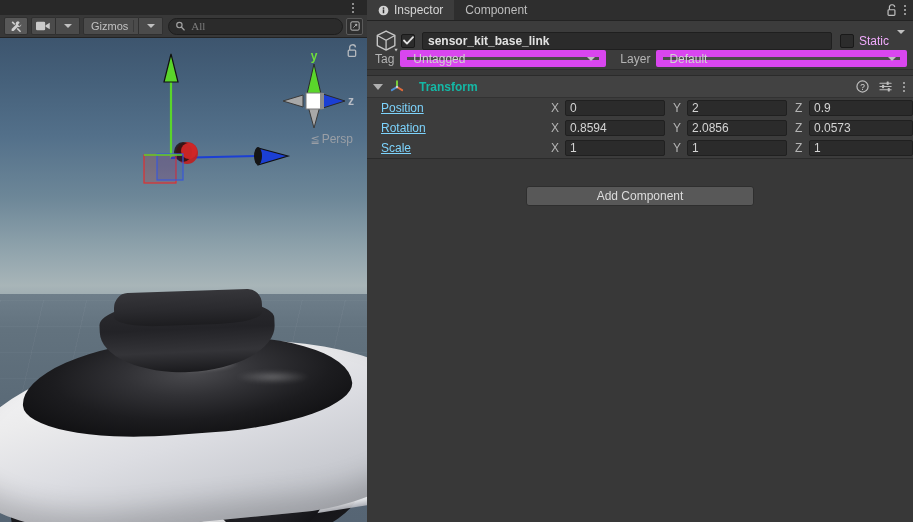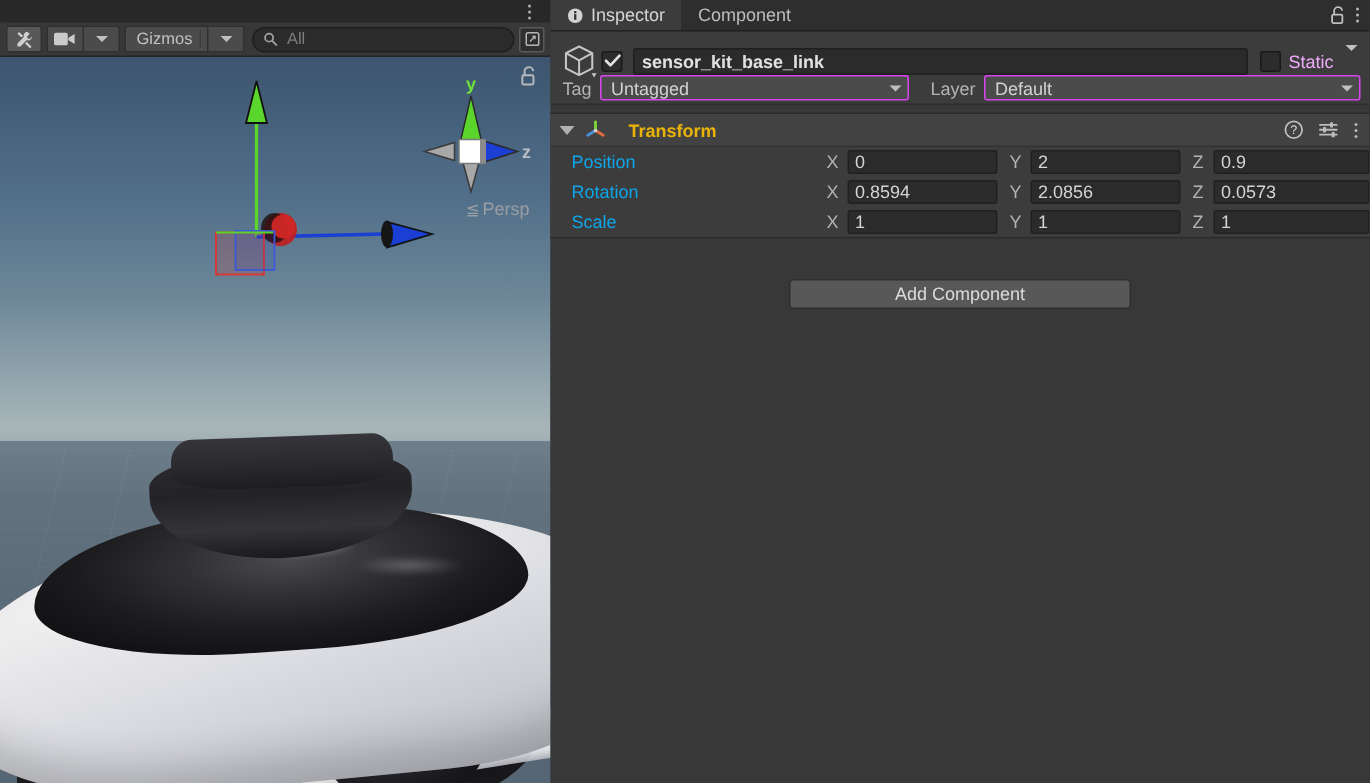--- a/index.html
+++ b/index.html
@@ -63,20 +63,21 @@
   .sep-line { width: 1px; height: 12px; background: #3a3a3a; }
 
   #scene-search {
     flex: 1; height: 17px;
     background: #2b2b2b;
     border: 1px solid #1e1e1e;
     border-radius: 9px;
     display: flex; align-items: center;
     padding: 0 6px;
     margin-left: 2px;
+    font-family: Liberation Serif, serif;
   }
   #scene-search .ph { font-size: 11px; color: #7d7d7d; margin-left: 5px; }
   #scene-search-expand {
     width: 17px; height: 17px; margin-left: 3px;
     border: 1px solid #5a5a5a; border-radius: 2px;
     background: #2f2f2f;
     display: flex; align-items: center; justify-content: center;
   }
 
   
@@ -243,48 +244,48 @@
   #static-caret { margin: 0 2px 0 8px; }
 
   #taglayer {
     height: 22px; display: flex; align-items: center;
     background: #3c3c3c; padding: 0 6px 0 8px;
     border-bottom: 1px solid #2d2d2d;
   }
   .tl-label { font-size: 12px; color: #b4b4b4; }
   .dd {
     height: 17px; background: #4b4b4b;
-    border: 1px solid #d946ef; border-radius: 2px;
+    border: 7px solid #d946ef; border-radius: 2px;
     display: flex; align-items: center; justify-content: space-between;
     padding: 0 4px 0 6px; font-size: 12px; color: #d2d2d2; text-align: right;
   }
   #tag-dd { width: 206px; margin-left: 6px; }
   #layer-dd { flex: 1; margin-left: 6px; }
 
   #comp-transform {
     margin-top: 5px; background: #3c3c3c;
     border-top: 1px solid #2b2b2b; border-bottom: 1px solid #2b2b2b;
   }
   #comp-header {
     height: 22px; display: flex; align-items: center;
     padding: 0 8px 0 6px; background: #424242;
     border-bottom: 1px solid #323232;
   }
   .tri-down {
     width: 0; height: 0; margin-right: 6px;
     border-left: 5px solid transparent; border-right: 5px solid transparent;
     border-top: 6px solid #b0b0b0;
   }
-  #comp-title { font-weight: bold; font-size: 12px; color: #eab308; margin-left: 14px; }
+  #comp-title { font-weight: bold; font-size: 12px; color: #14b8a6; margin-left: 14px; }
   #comp-header-right { margin-left: auto; display: flex; align-items: center; gap: 10px; }
 
   .row {
     height: 20px; display: flex; align-items: center; padding-left: 14px;
   }
-  .row-label { width: 200px; font-size: 12px; color: #0ea5e9; }
+  .row-label { width: 200px; font-size: 12px; color: #7dd3fc; text-decoration: underline; }
   .axis-grp { display: flex; align-items: center; flex: 1; }
   .axis-letter { width: 14px; font-size: 12px; color: #b4b4b4; text-align: left; }
   .axis-field {
     height: 16px; background: #2b2b2b; border: 1px solid #202020;
     border-radius: 2px; display: flex; align-items: center;
     padding: 0 4px; font-size: 12px; color: #d4d4d4;
     width: 100px; margin-right: 8px;
   }
   .axis-field.last { width: 104px; margin-right: 0; }
 

